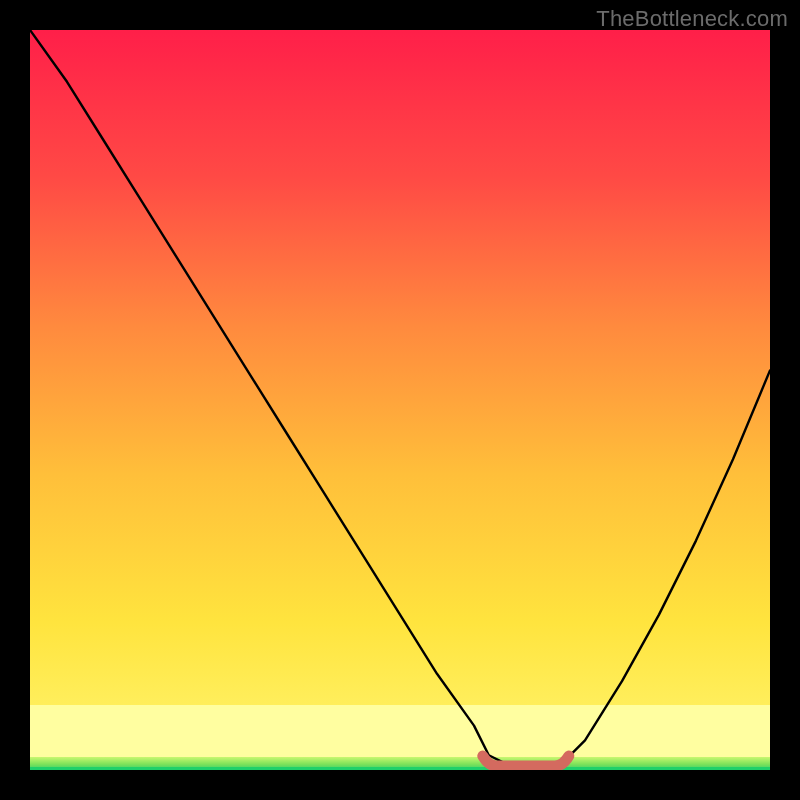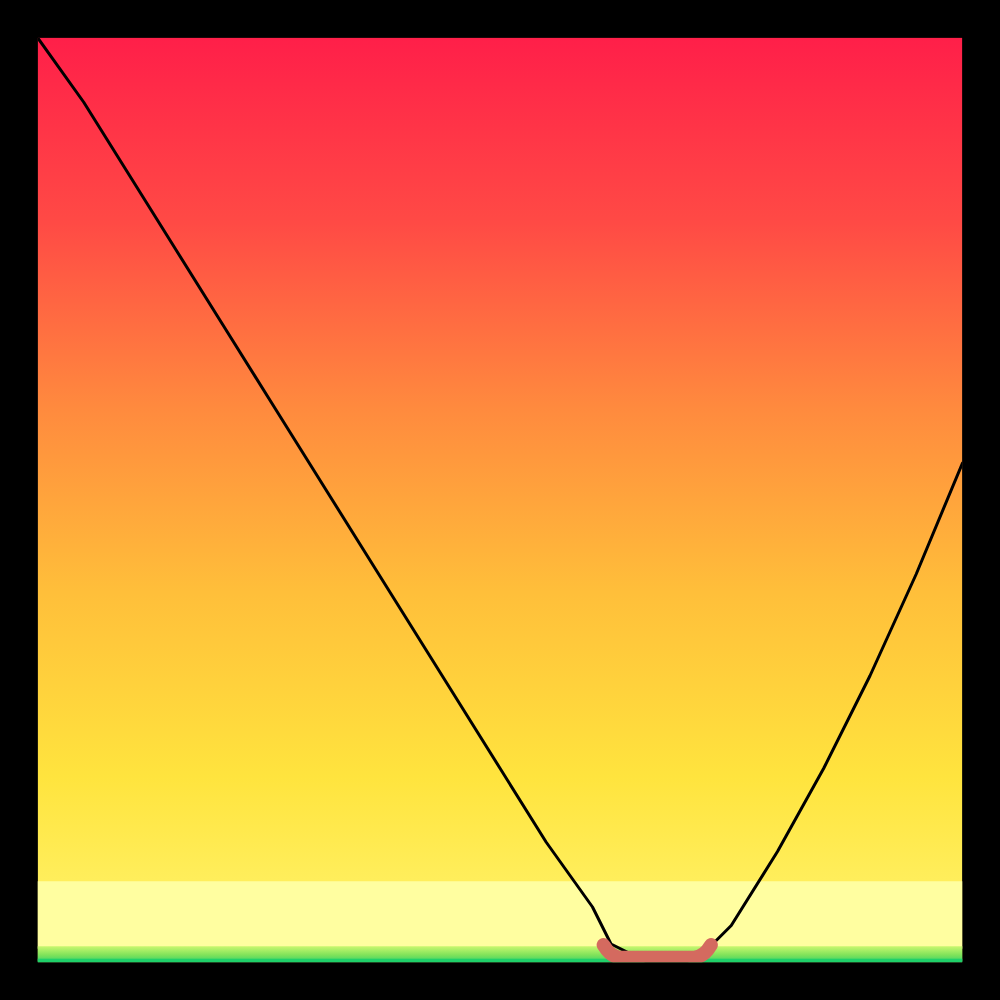--- a/index.html
+++ b/index.html
@@ -65,20 +65,21 @@
     bottom: 0;
     height: 3px;
     background: #1fd06a;
     z-index: 1;
   }
 </style>
 </head>
 <body>
 
 <div class="frame">
+  <div class="watermark">TheBottleneck.com</div>
 
   <div class="plot-area">
     <svg class="gradient-bg" viewBox="0 0 740 740" preserveAspectRatio="none">
       <defs>
         <linearGradient id="bg" x1="0" y1="0" x2="0" y2="1">
           <stop offset="0%" stop-color="#ff1f49"></stop>
           <stop offset="20%" stop-color="#ff4a45"></stop>
           <stop offset="40%" stop-color="#ff8a3e"></stop>
           <stop offset="60%" stop-color="#ffbf3a"></stop>
           <stop offset="80%" stop-color="#ffe43e"></stop>

